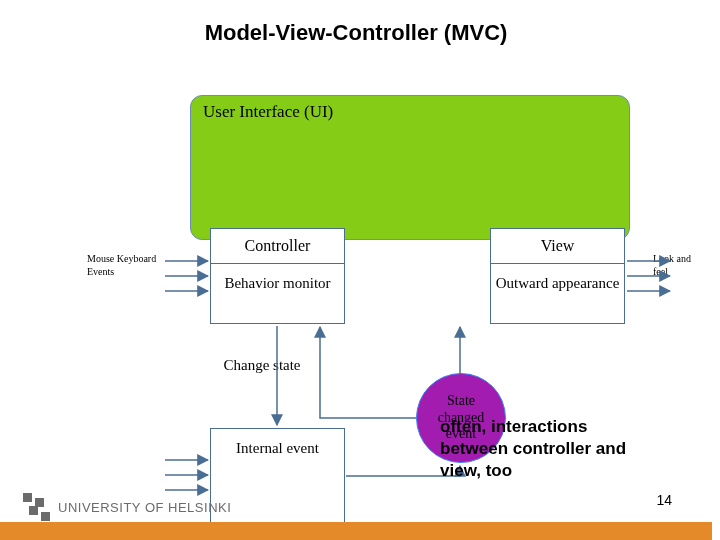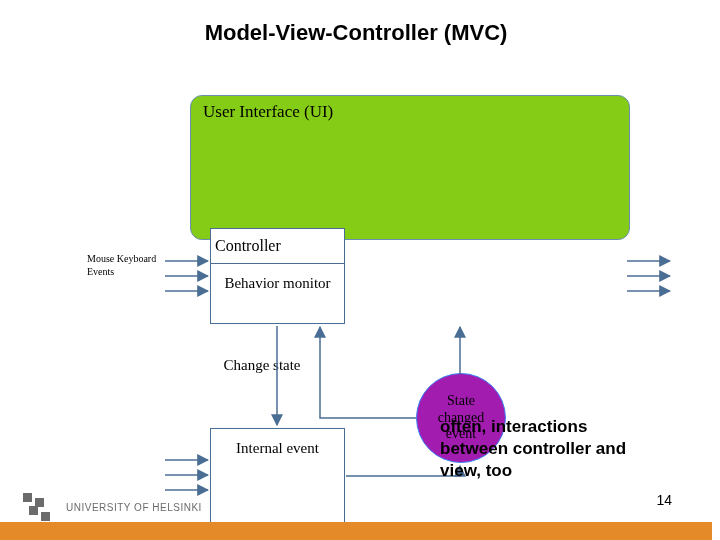--- a/index.html
+++ b/index.html
@@ -3,68 +3,73 @@
 <meta charset="utf-8">
 <style>
   * { box-sizing: border-box; margin: 0; padding: 0; }
   html, body { width: 720px; height: 540px; font-family: Arial, Helvetica, sans-serif; background: #fff; }
   .slide { position: relative; width: 712px; height: 540px; background: #fff; overflow: hidden; }
   .title { position: absolute; top: 20px; left: 0; right: 0; text-align: center; font-size: 22px; font-weight: bold; color: #000; }
   .diagram { position: absolute; top: 95px; left: 90px; width: 570px; height: 340px; }
   .ui-box { position: absolute; left: 100px; top: 0; width: 440px; height: 145px; border: 1px solid #6a8fb3; border-radius: 12px; background: #84cc16; }
   .ui-label { position: absolute; left: 12px; top: 6px; font-family: Georgia, 'Times New Roman', serif; font-size: 17px; color: #000; }
   .box { position: absolute; border: 1px solid #4a6d94; background: #fff; }
-  .box-title { font-family: Georgia, 'Times New Roman', serif; font-size: 16px; text-align: left; padding: 8px 4px; border-bottom: 1px solid #4a6d94; }
+  .box-title { font-family: Georgia, 'Times New Roman', serif; font-size: 16px; text-align: center; padding: 8px 4px; border-bottom: 1px solid #4a6d94; }
   .box-sub { font-family: Georgia, 'Times New Roman', serif; font-size: 15px; text-align: center; padding: 10px 4px 12px; line-height: 1.25; }
   .controller { left: 120px; top: 133px; width: 135px; height: 96px; }
   .view       { left: 400px; top: 133px; width: 135px; height: 96px; }
   .model      { left: 120px; top: 333px; width: 135px; height: 96px; }
   .circle { position: absolute; width: 90px; height: 90px; border: 1px solid #3b82f6; border-radius: 50%; background: #a21caf; left: 326px; top: 278px; display: flex; align-items: center; justify-content: center; text-align: center; font-family: Liberation Serif, serif; font-size: 14px; line-height: 1.2; padding: 6px; }
   .ext { position: absolute; font-family: Georgia, 'Times New Roman', serif; font-size: 10px; line-height: 1.25; color: #000; }
   .ext.inputs { left: -3px; top: 158px; width: 80px; }
   .ext.java   { left: -3px; top: 360px; width: 80px; }
   .ext.look   { left: 563px; top: 158px; width: 50px; }
   .changelabel { position: absolute; left: 132px; top: 261px; font-family: Georgia, 'Times New Roman', serif; font-size: 15px; width: 80px; text-align: center; line-height: 1.2; }
   .note { position: absolute; left: 440px; top: 396px; width: 210px; font-family: Arial, Helvetica, sans-serif; font-size: 17px; font-weight: bold; line-height: 1.3; color: #000; margin-top: 20px; }
   .pagenum { position: absolute; right: 40px; bottom: 32px; font-size: 14px; color: #000; }
   .footer { position: absolute; left: 0; bottom: 0; width: 720px; height: 18px; background: #e48a28; }
   .logo { position: absolute; left: 22px; bottom: 18px; display: flex; align-items: center; gap: 6px; }
   .logo-squares { position: relative; width: 30px; height: 30px; }
   .logo-squares span { position: absolute; width: 9px; height: 9px; background: #6b6b6b; }
   .logo-squares span:nth-child(1){ left: 1px; top: 1px; }
   .logo-squares span:nth-child(2){ left: 13px; top: 6px; }
   .logo-squares span:nth-child(3){ left: 7px; top: 14px; }
   .logo-squares span:nth-child(4){ left: 19px; top: 20px; }
-  .logo-text { font-size: 10px; letter-spacing: 0.5px; color: #6b6b6b; text-transform: uppercase; margin-left: 8px; }
+  .logo-text { font-size: 13px; letter-spacing: 0.5px; color: #6b6b6b; text-transform: uppercase; }
   svg.arrows { position: absolute; inset: 0; width: 720px; height: 540px; pointer-events: none; }
   .stroke-blue { stroke: #4a6d94; fill: none; }
   .fill-blue { fill: #4a6d94; }
 </style>
 </head>
 <body>
 <div class="slide">
 
   <div class="title">Model-View-Controller (MVC)</div>
 
   <div class="diagram">
     <div class="ui-box">
       <div class="ui-label">User Interface (UI)</div>
     </div>
 
     <div class="box controller">
       <div class="box-title">Controller</div>
       <div class="box-sub">Behavior monitor</div>
     </div>
+    <div class="box view">
+      <div class="box-title">View</div>
+      <div class="box-sub">Outward appearance</div>
+    </div>
     <div class="box model">
       <div class="box-sub">Internal event</div>
     </div>
 
     <div class="circle">State changed event</div>
 
     <div class="ext inputs">Mouse Keyboard Events</div>
+    <div class="ext look">Look and feel</div>
 
     <div class="changelabel">Change state</div>
   </div>
 
   <svg class="arrows" viewBox="0 0 720 540">
     <defs>
       <marker id="ah" viewBox="0 0 10 10" refX="9" refY="5" markerWidth="8" markerHeight="8" orient="auto">
         <path d="M0,0 L10,5 L0,10 z" class="fill-blue"></path>
       </marker>
     </defs>

